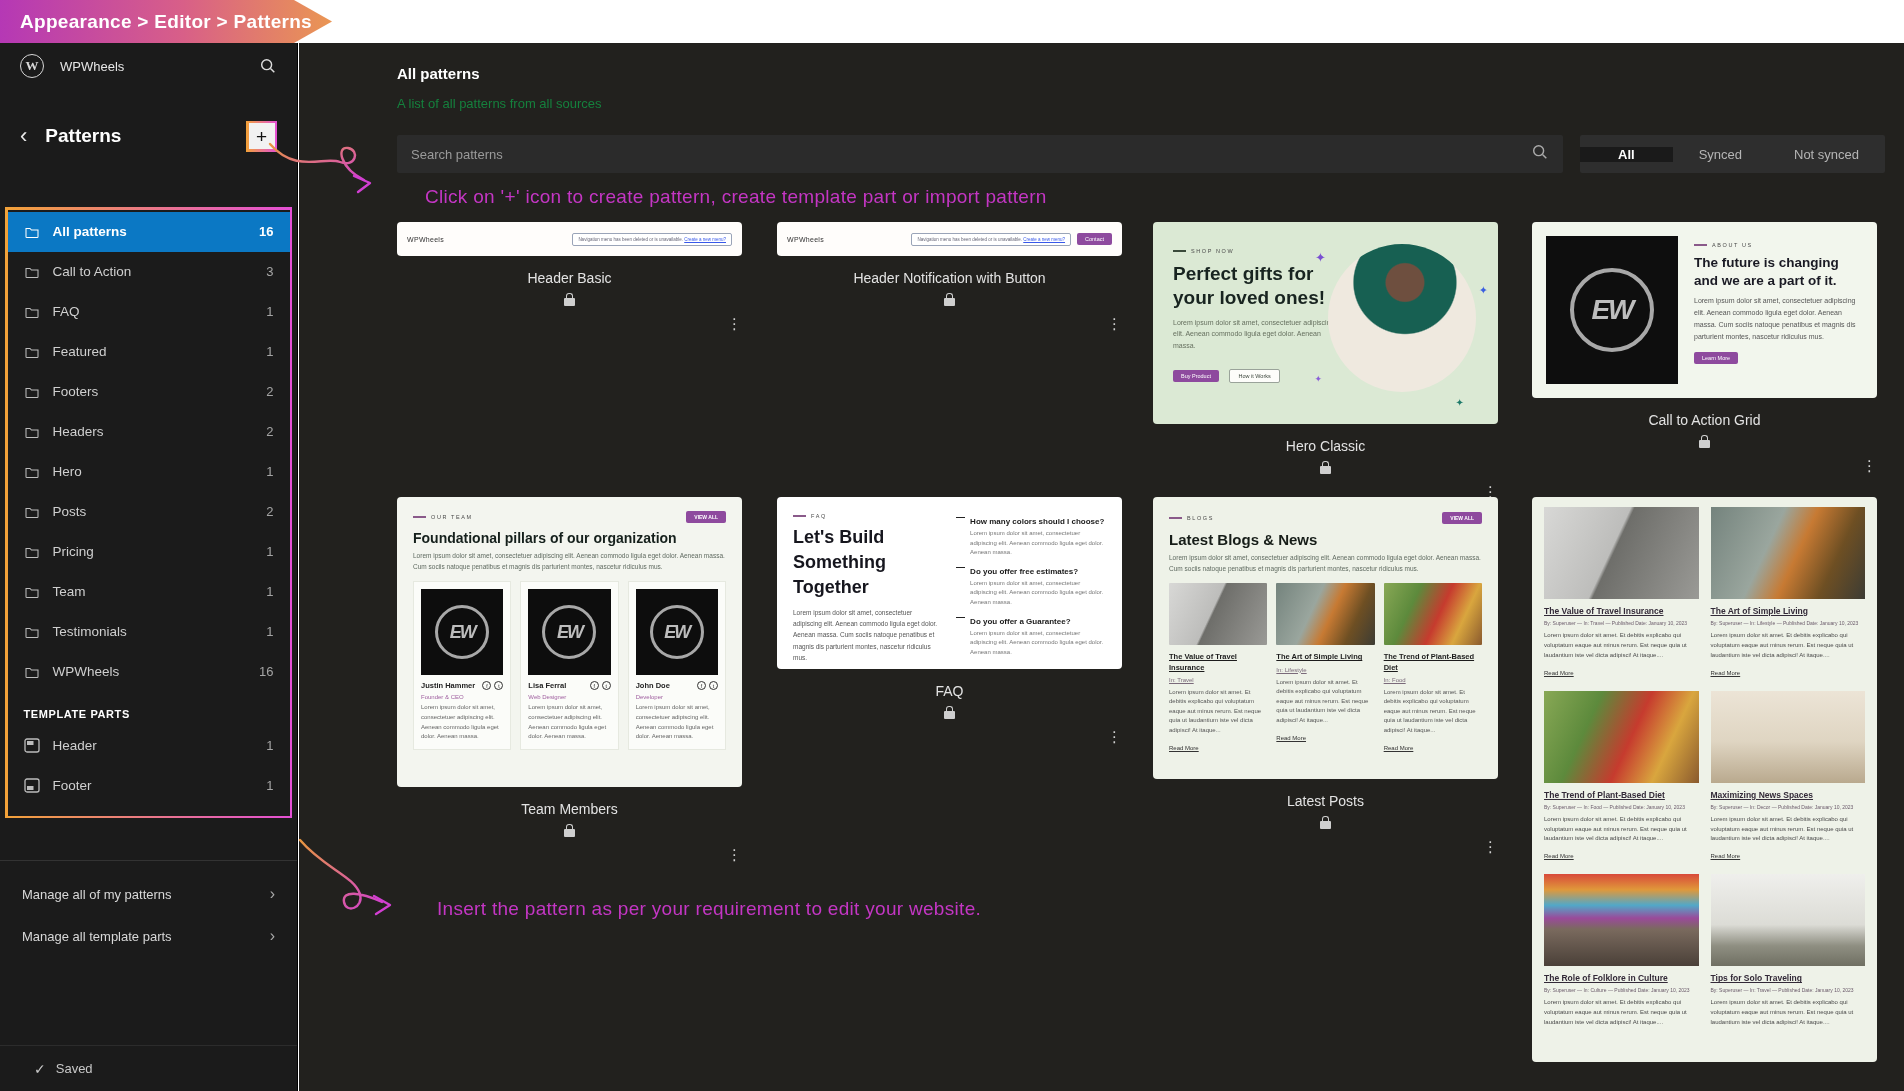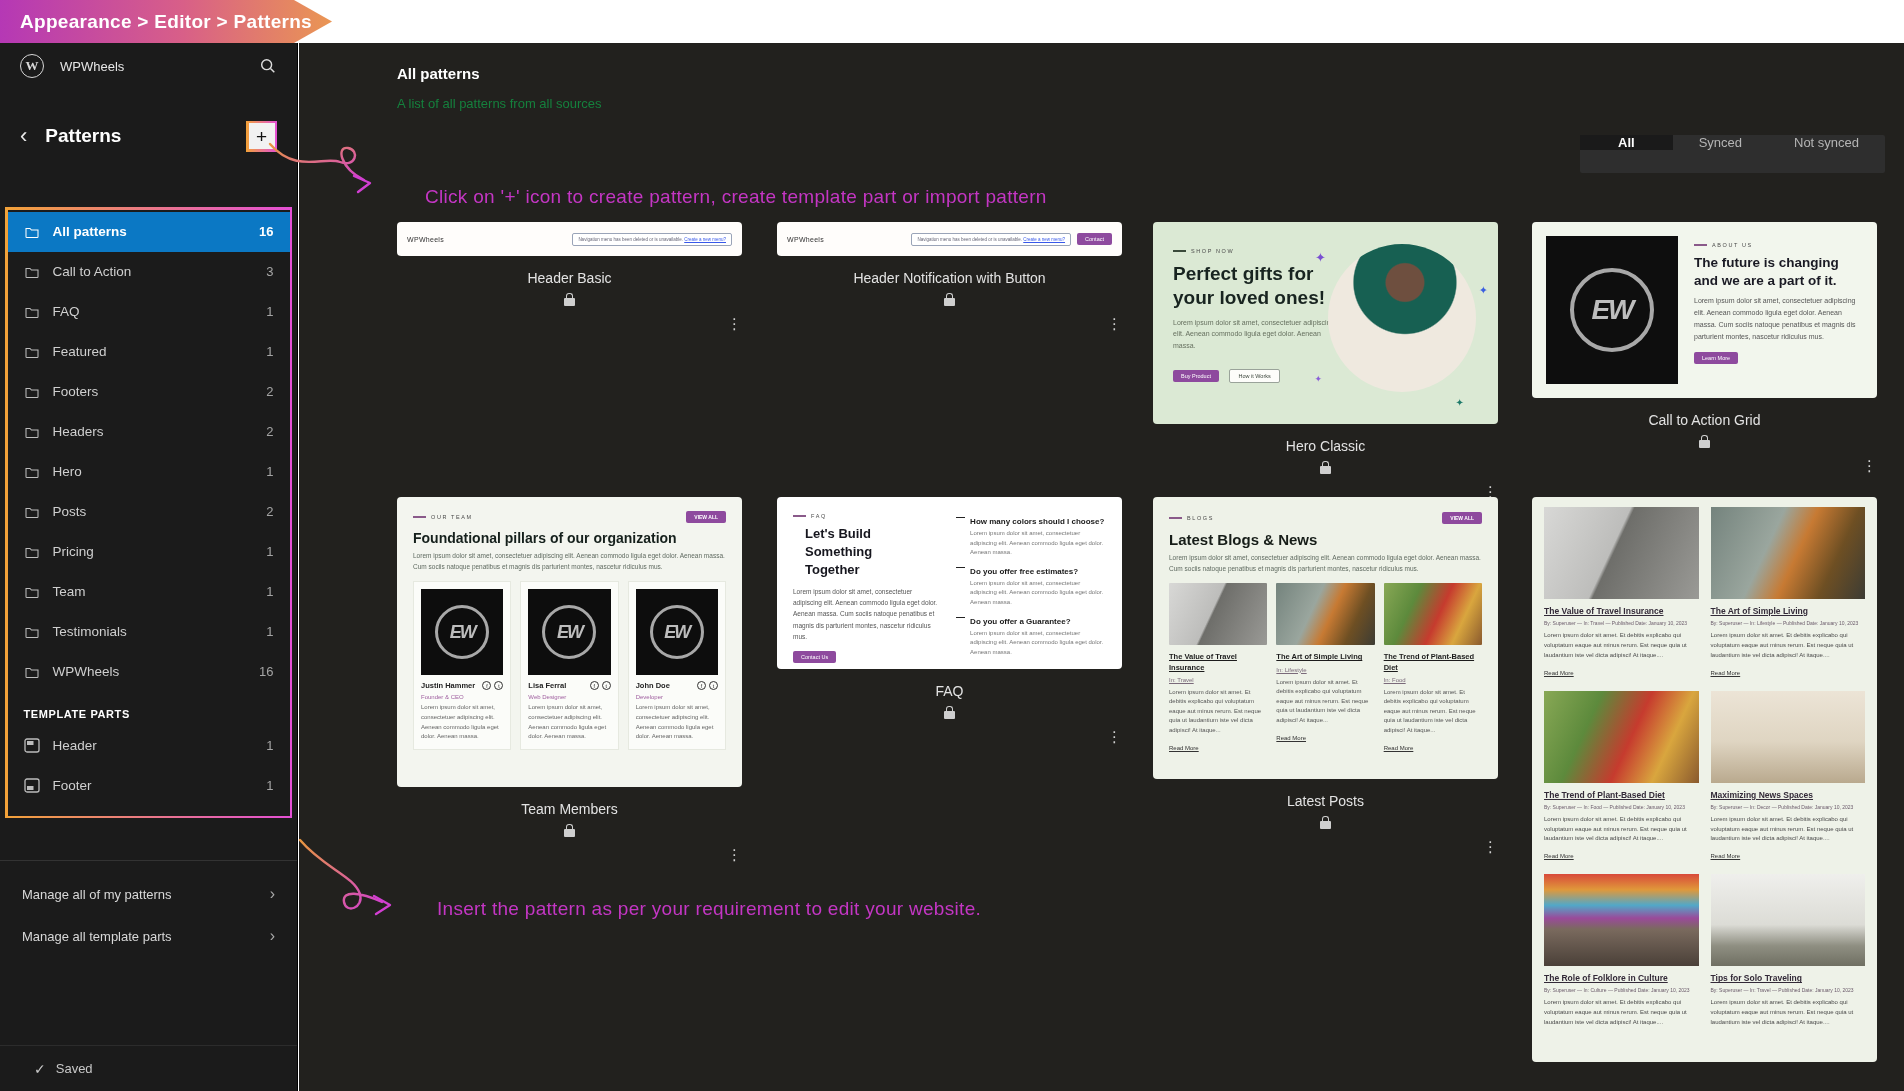--- a/index.html
+++ b/index.html
@@ -53,21 +53,21 @@
   
   .main-bg { position:absolute; left:299px; top:43px; width:1605px; height:1048px; background:#22211e; }
   .main-title { position:absolute; left:397px; top:65px; font-size:15px; font-weight:bold; color:#fff; }
   .main-sub { position:absolute; left:397px; top:96px; font-size:13px; color:#15803d; }
   .searchbar { position:absolute; left:397px; top:135px; width:1166px; height:38px; background:#2b2b2b;
     border-radius:2px; display:flex; align-items:center; padding:0 14px; }
   .searchbar input { flex:1; background:transparent; border:none; outline:none; color:#ddd; font-size:13px;
     font-family:"Liberation Sans",sans-serif; }
   .searchbar input::placeholder { color:#9a9a9a; }
   .tabs { position:absolute; left:1580px; top:135px; height:38px; background:#2e2e2e; border-radius:2px;
-    display:flex; align-items:flex-start; }
+    display:flex; align-items:center; }
   .tab { display:flex; align-items:center; justify-content:center; padding:0 26px; font-size:13px;
     color:#b5b5b5; cursor:default; }
   .tab.active { background:#1a1a1a; color:#fff; font-weight:bold; padding:0 38px; }
 
   
   .anno { position:absolute; color:#c436c4; font-size:19px; letter-spacing:.3px; font-weight:500; }
   .anno-svg { position:absolute; overflow:visible; }
 
   
   .card { position:absolute; width:345px; }
@@ -128,21 +128,21 @@
   .m-name { font-size:7.5px; font-weight:bold; color:#222; }
   .socials { margin-left:auto; display:flex; gap:3px; }
   .soc { width:9px; height:9px; border:1px solid #333; border-radius:50%; font-size:5px; color:#222;
     display:flex; align-items:center; justify-content:center; }
   .m-role { font-size:6px; color:#a060a0; margin:4px 0 3px; }
   .m-bio { font-size:6px; color:#666; line-height:1.6; }
 
   
   .faq-preview { height:172px; background:#fff; padding:16px; display:flex; gap:16px; }
   .faq-left { width:47%; }
-  .faq-h { font-size:13px; font-weight:600; color:#16161e; line-height:1.4; margin:6px 12px; }
+  .faq-h { font-size:18px; font-weight:600; color:#16161e; line-height:1.4; margin:6px 0; }
   .faq-body { font-size:6.5px; color:#555; line-height:1.75; }
   .faq-left .mini-btn { margin-top:9px; }
   .faq-right { flex:1; padding-top:4px; }
   .qa { margin-bottom:9px; }
   .qa-q { display:flex; gap:5px; font-size:8px; font-weight:600; color:#1a1a1a; align-items:flex-start; }
   .qa-q .dash { width:9px; height:1.4px; background:#222; flex:none; }
   .qa-a { font-size:6px; color:#777; line-height:1.6; margin:3px 0 0 14px; }
 
   
   .latest-preview { height:282px; background:#eef2e8; padding:15px 16px; }
@@ -326,20 +326,29 @@
       <span class="saved-check">✓</span>
       <span class="saved-label">Saved</span>
     </div>
   </div>
 
   <div class="main-bg"></div>
 
   <div class="main-title">All patterns</div>
   <div class="main-sub">A list of all patterns from all sources</div>
 
+  <div class="searchbar">
+    <input type="text" placeholder="Search patterns" style="">
+    <span>
+      <svg width="18" height="18" viewBox="0 0 20 20">
+          <circle cx="8.5" cy="8.5" r="5.5" fill="none" stroke="#aaa" stroke-width="1.6"></circle>
+          <line x1="12.8" y1="12.8" x2="17" y2="17" stroke="#aaa" stroke-width="1.6"></line>
+        </svg>
+    </span>
+  </div>
 
   <div class="tabs">
     <div class="tab active">All</div>
     <div class="tab">Synced</div>
     <div class="tab">Not synced</div>
   </div>
 
   <svg class="anno-svg" style="left:262px; top:138px;" width="160" height="70">
     <defs>
         <linearGradient id="ag1" x1="0" y1="0" x2="1" y2="1">

